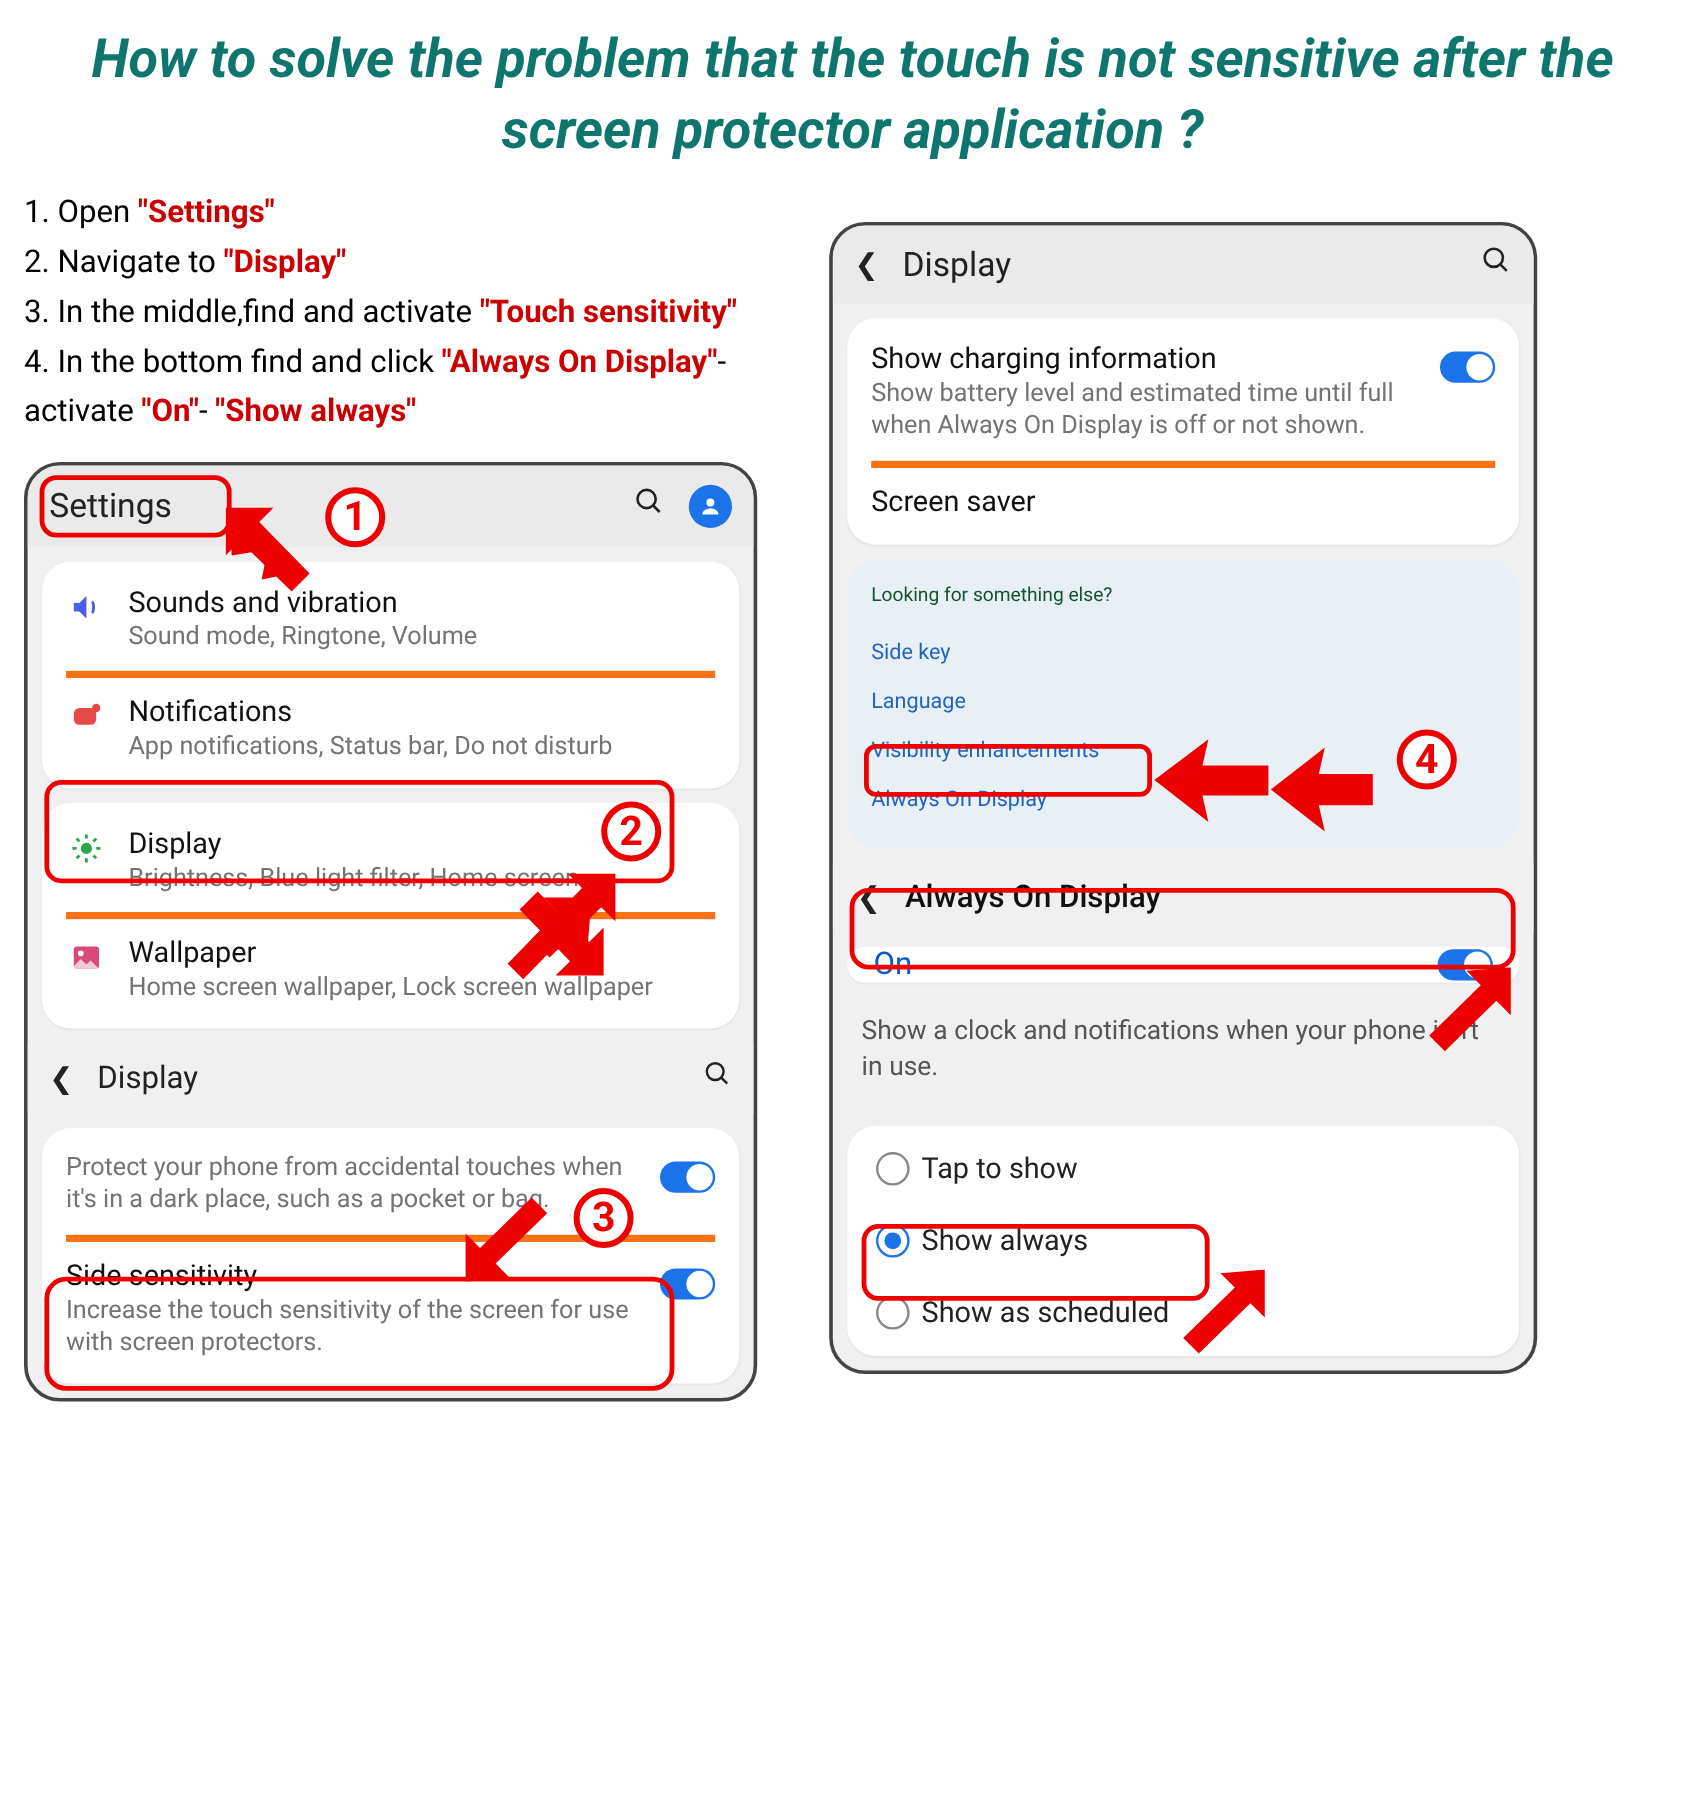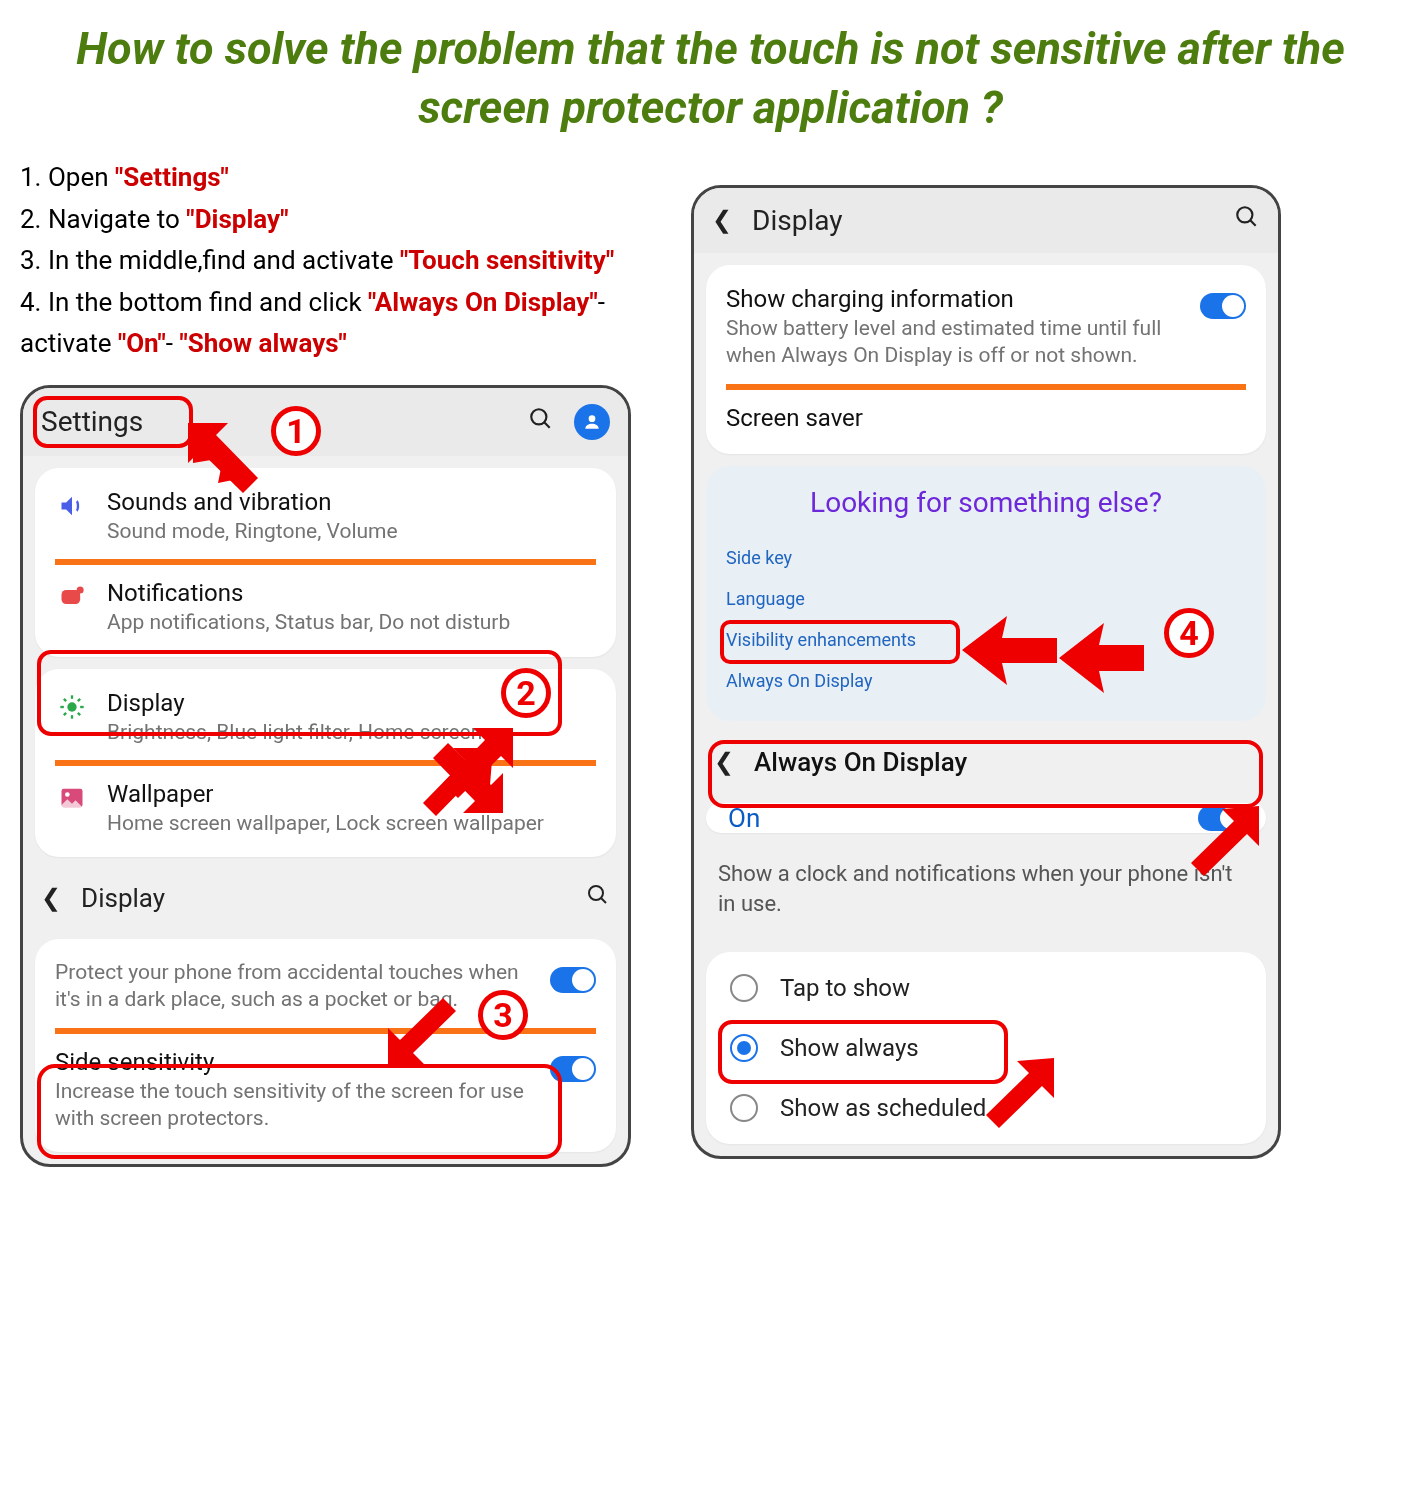--- a/index.html
+++ b/index.html
@@ -3,21 +3,21 @@
 <meta charset="utf-8">
 <style>
   * { box-sizing: border-box; margin: 0; padding: 0; }
   body {
     font-family: -apple-system, BlinkMacSystemFont, "Segoe UI", Roboto, Arial, sans-serif;
     background: #fff;
     width: 1421px;
     padding: 10px 20px;
   }
   .title {
-    color: #4d7c0f;
+    color: #0f766e;
     font-size: 45px;
     font-weight: 700;
     font-style: italic;
     text-align: center;
     line-height: 1.3;
     margin: 10px 0 20px;
   }
   .steps {
     font-size: 26px;
     line-height: 1.6;
@@ -93,24 +93,24 @@
   .toggle::after {
     content:""; position:absolute; right:2px; top:2px;
     width:22px; height:22px; border-radius:50%; background:#fff;
   }
   .looking-card {
     background: #e9f0f5;
     border-radius: 24px;
     margin: 12px;
     padding: 20px;
   }
-  .looking-title { font-size: 28px; color:#6d28d9; margin-bottom: 18px; text-align: center;}
+  .looking-title { font-size: 16px; color:#14532d; margin-bottom: 18px;}
   .link-item { font-size: 18px; color: #2065c0; padding: 10px 0;}
   .radio-row {
-    display: flex; align-items: center; gap: 22px;
+    display: flex; align-items: center; gap: 10px;
     padding: 16px 24px;
     text-align: center;
   }
   .radio {
     width: 28px; height: 28px; border-radius: 50%;
     border: 2px solid #888; flex-shrink:0; position:relative;
   }
   .radio.checked { border-color:#1a73e8;}
   .radio.checked::after{
     content:""; position:absolute; top:5px; left:5px;

